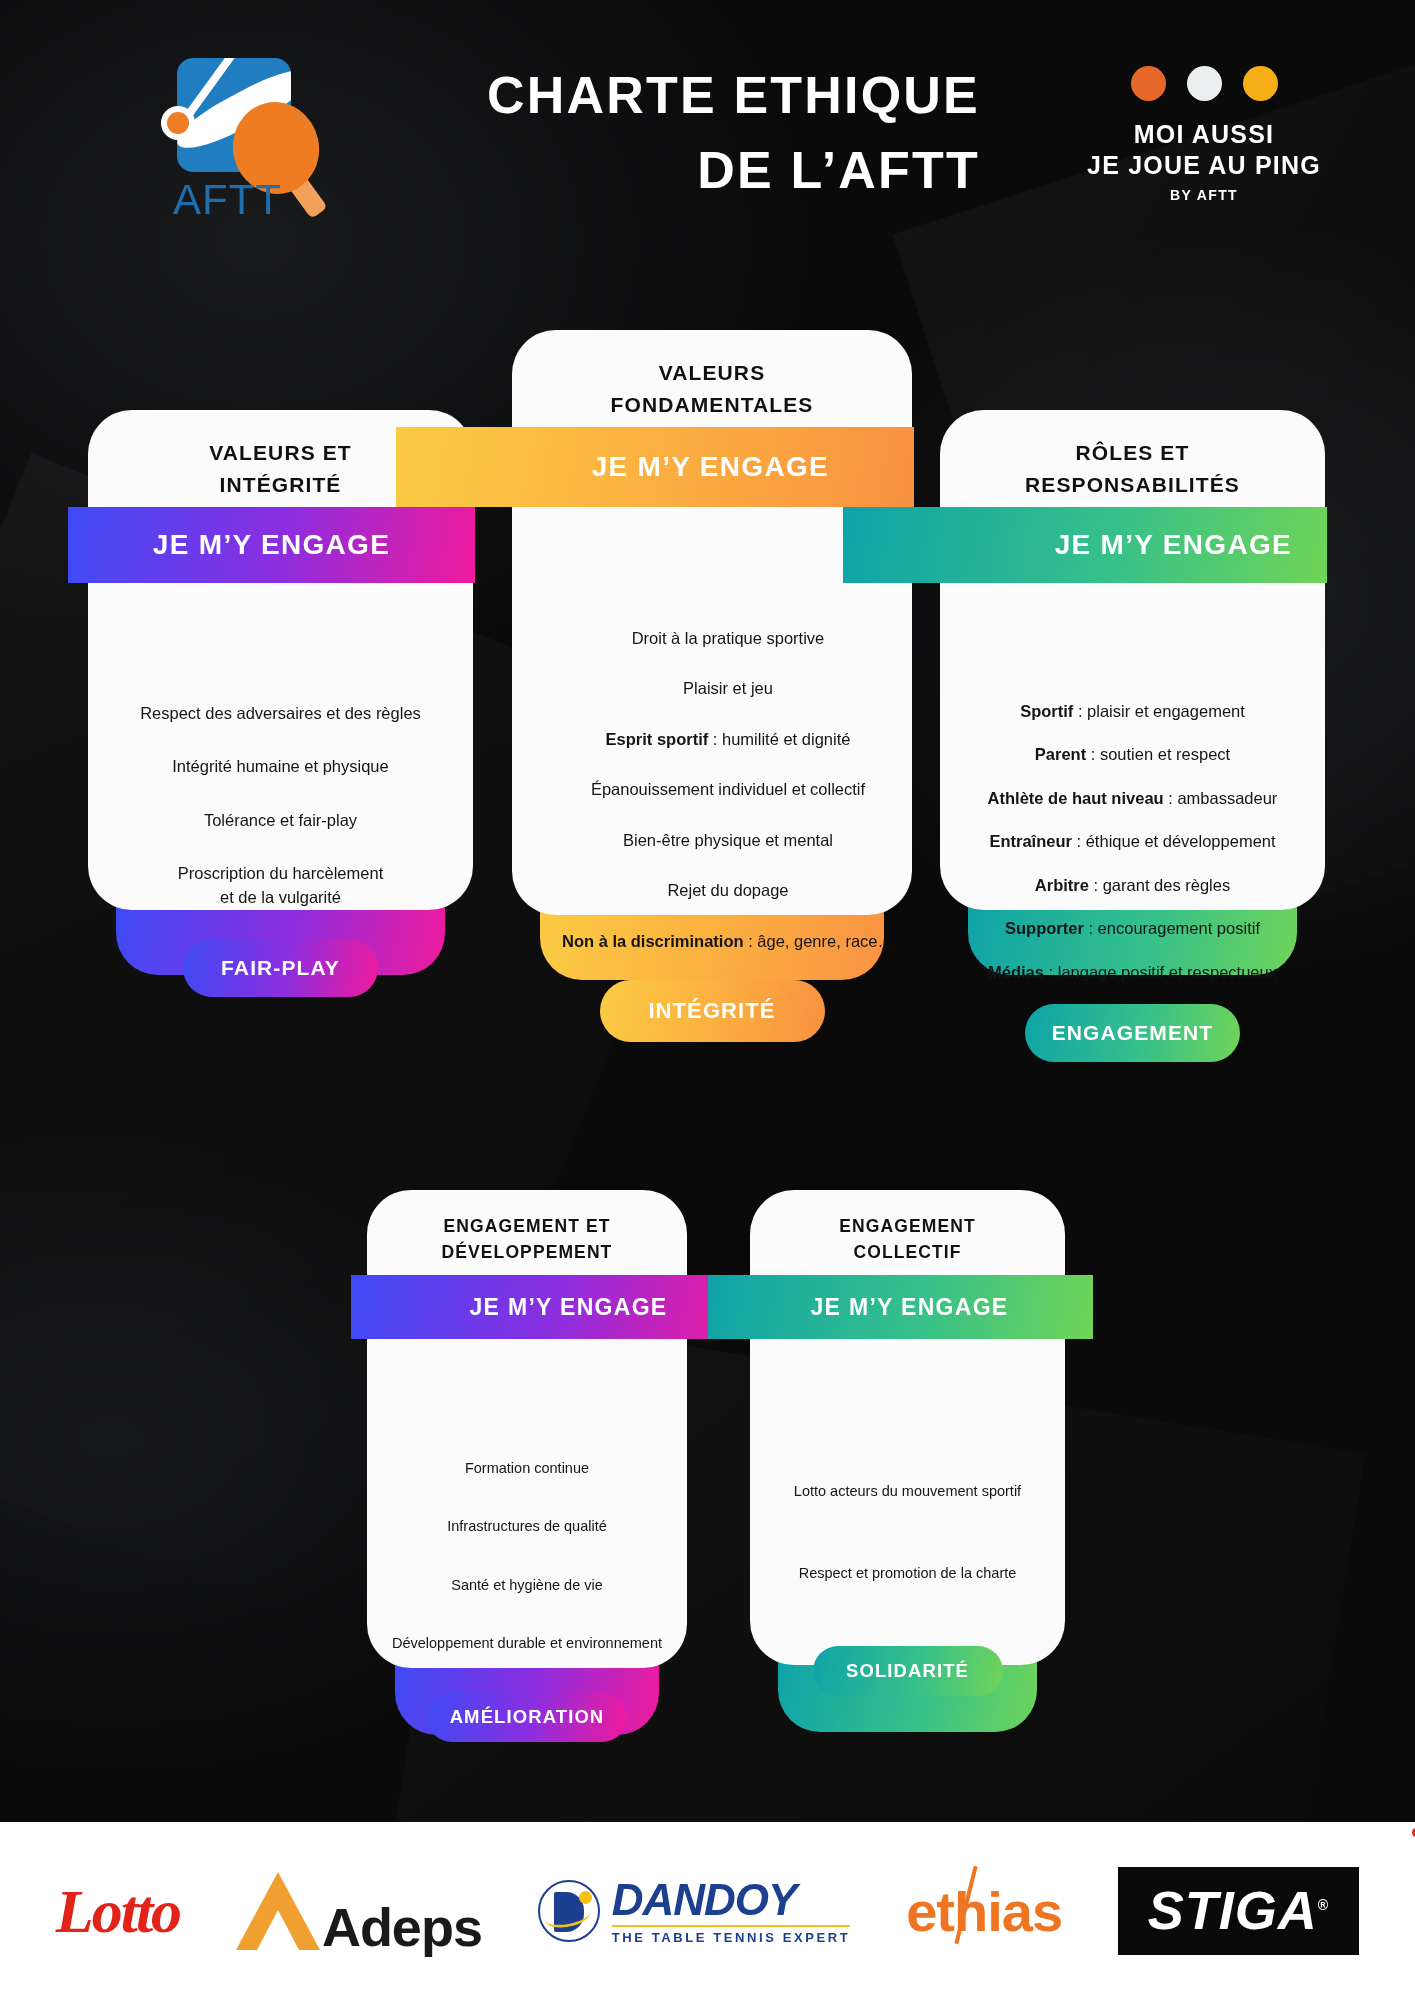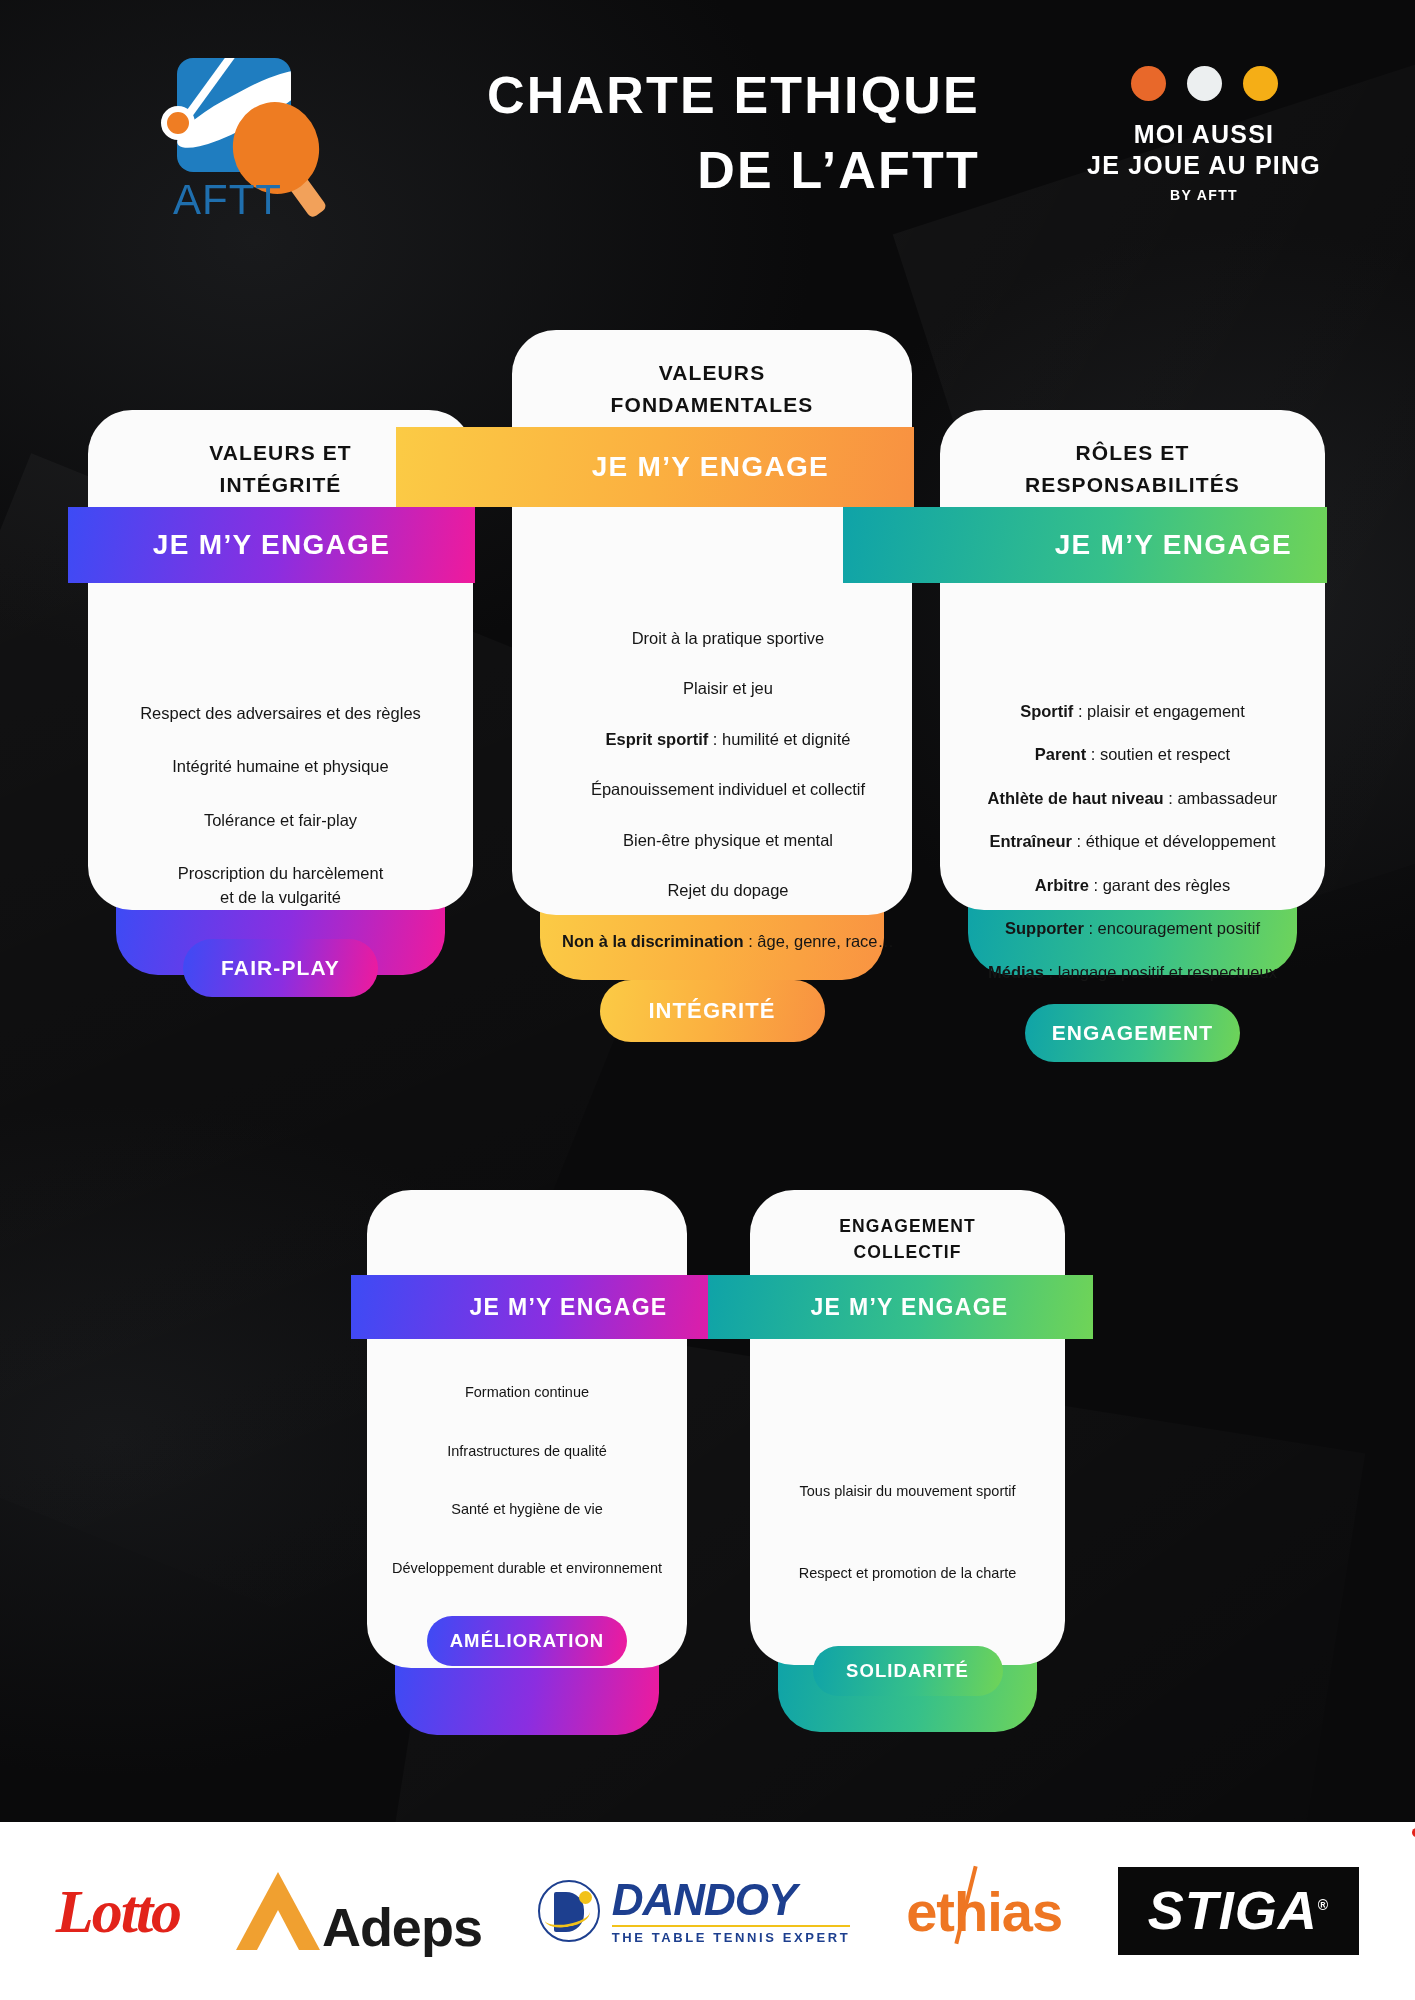--- a/index.html
+++ b/index.html
@@ -482,40 +482,44 @@
           <div class="item"><b>Médias</b><span class="reg"> : langage positif et respectueux</span></div>
         </div>
       <div class="pill">ENGAGEMENT</div>
     </div>
     <div class="banner">JE M’Y ENGAGE</div>
   </div>
 
   <div class="card-wrap" id="wrap-4">
     <div class="card-tail"></div>
     <div class="card">
+      <div class="card-title">
+        <div>ENGAGEMENT ET</div>
+        <div>DÉVELOPPEMENT</div>
+      </div>
       <div class="items" id="items-3">
           <div class="item">Formation continue</div>
           <div class="item">Infrastructures de qualité</div>
           <div class="item">Santé et hygiène de vie</div>
           <div class="item">Développement durable et environnement</div>
         </div>
       <div class="pill">AMÉLIORATION</div>
     </div>
     <div class="banner">JE M’Y ENGAGE</div>
   </div>
 
   <div class="card-wrap" id="wrap-5">
     <div class="card-tail"></div>
     <div class="card">
       <div class="card-title">
         <div>ENGAGEMENT</div>
         <div>COLLECTIF</div>
       </div>
       <div class="items" id="items-4">
-          <div class="item">Tous plaisir du mouvement sportif</div>
+          <div class="item">Lotto acteurs du mouvement sportif</div>
           <div class="item">Respect et promotion de la charte</div>
         </div>
       <div class="pill">SOLIDARITÉ</div>
     </div>
     <div class="banner">JE M’Y ENGAGE</div>
   </div>
 
   <div id="sponsors">
 
     <div class="sponsor">

